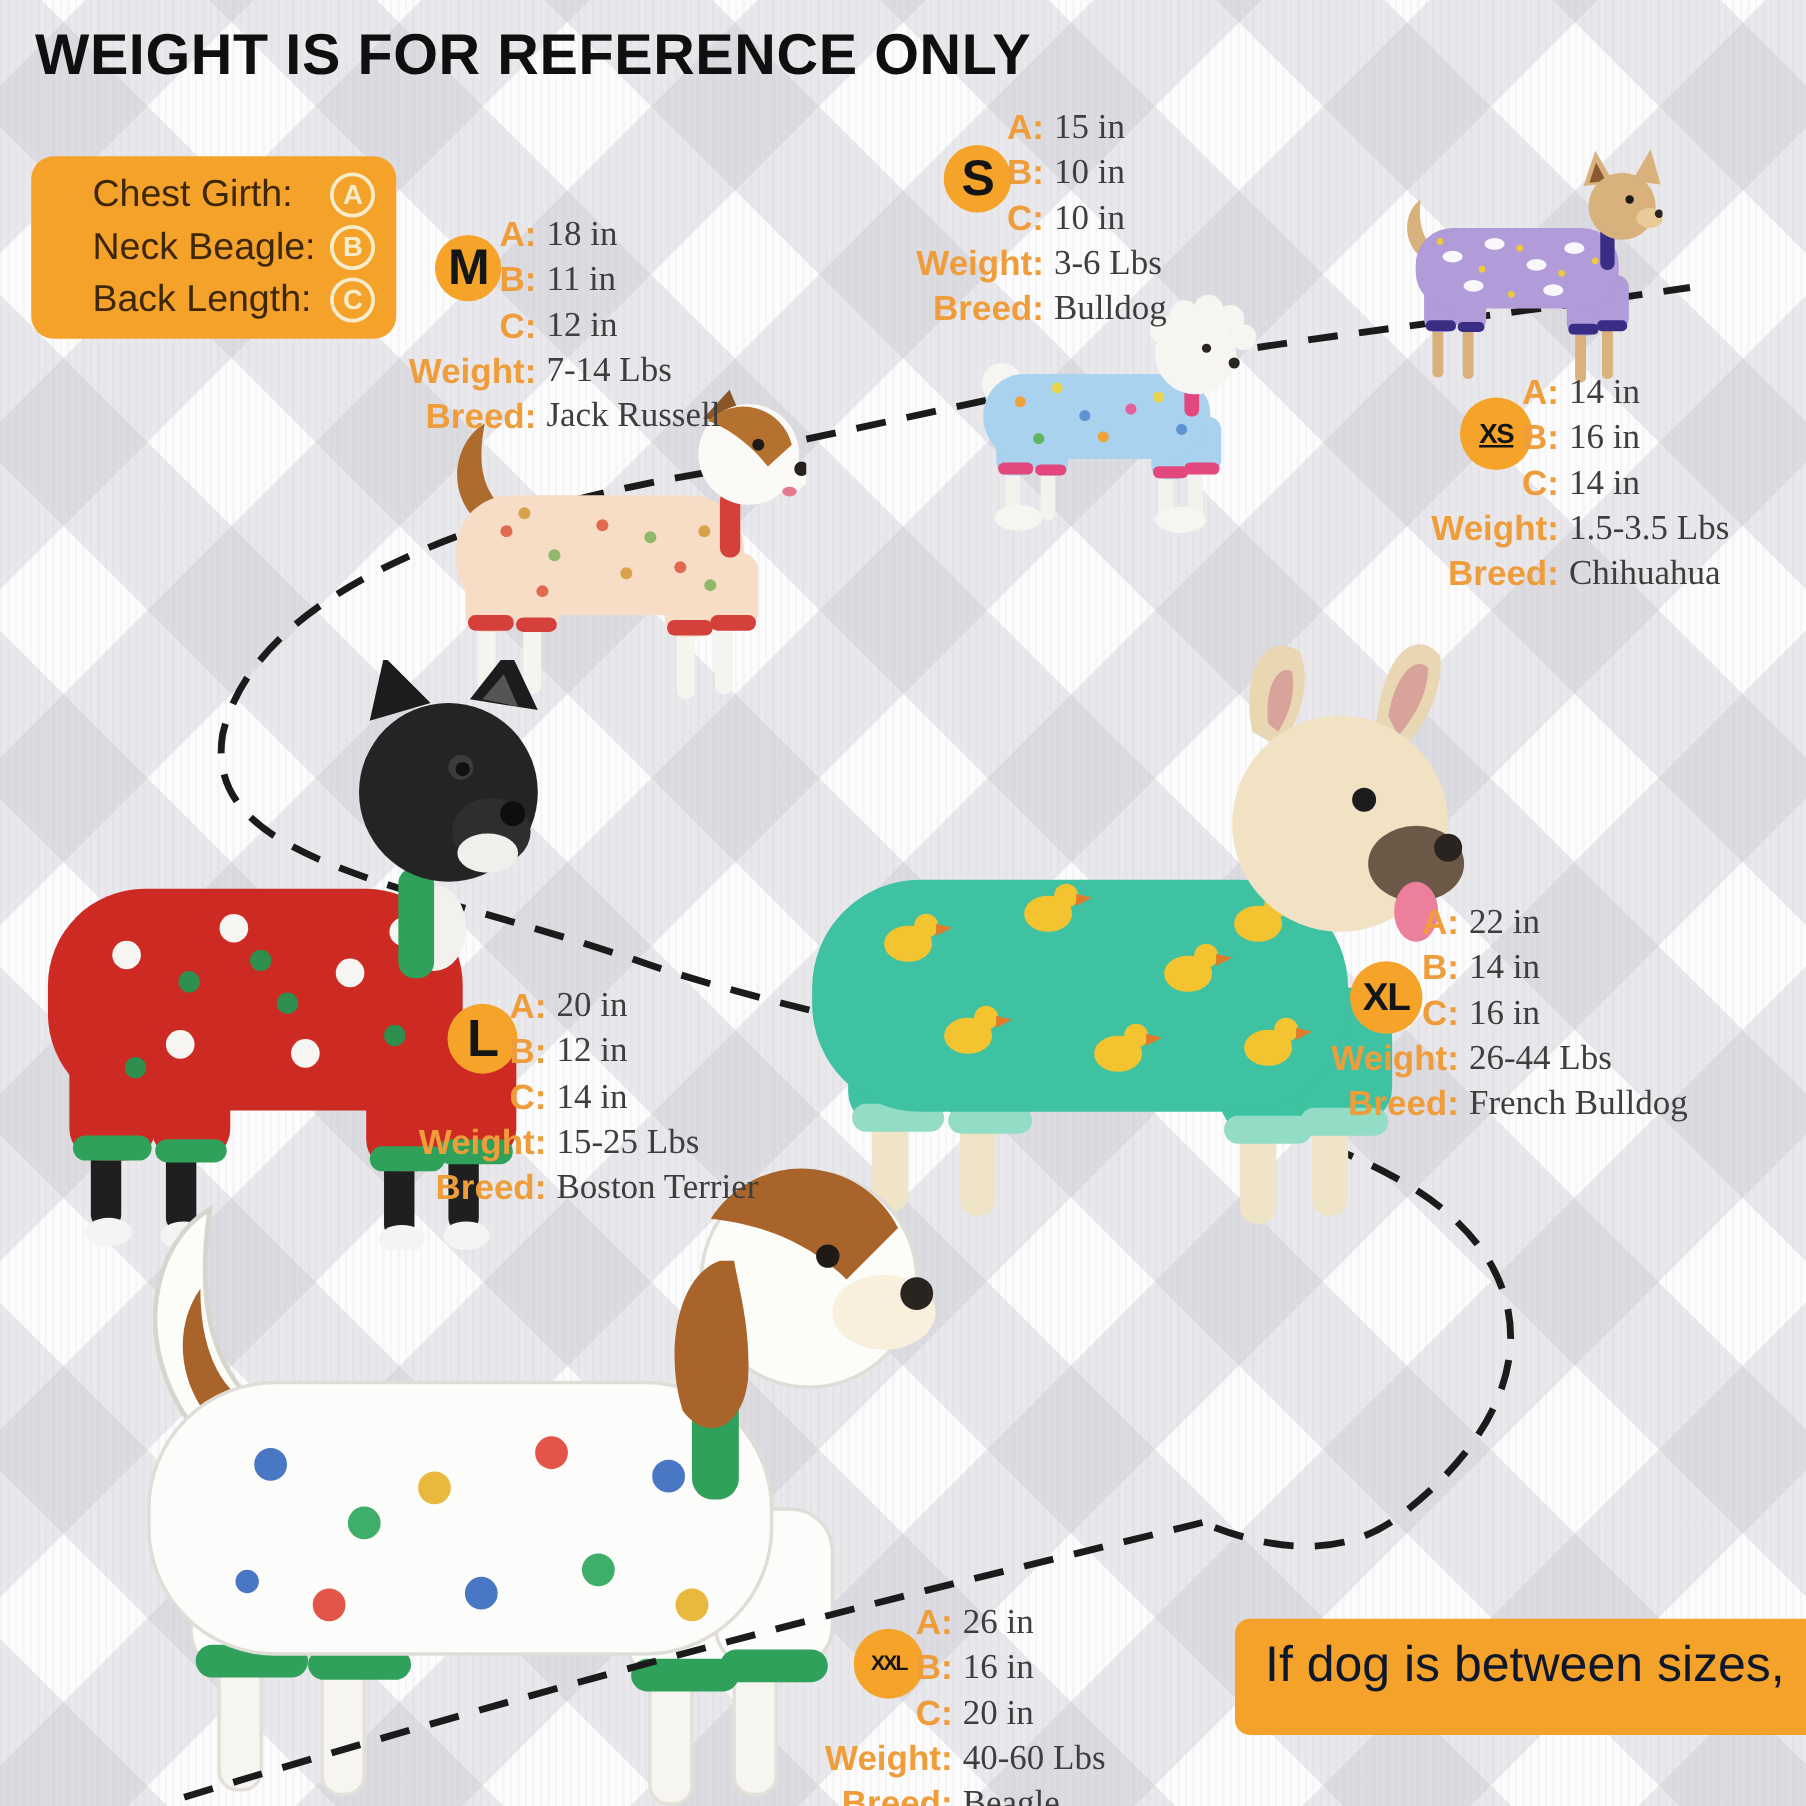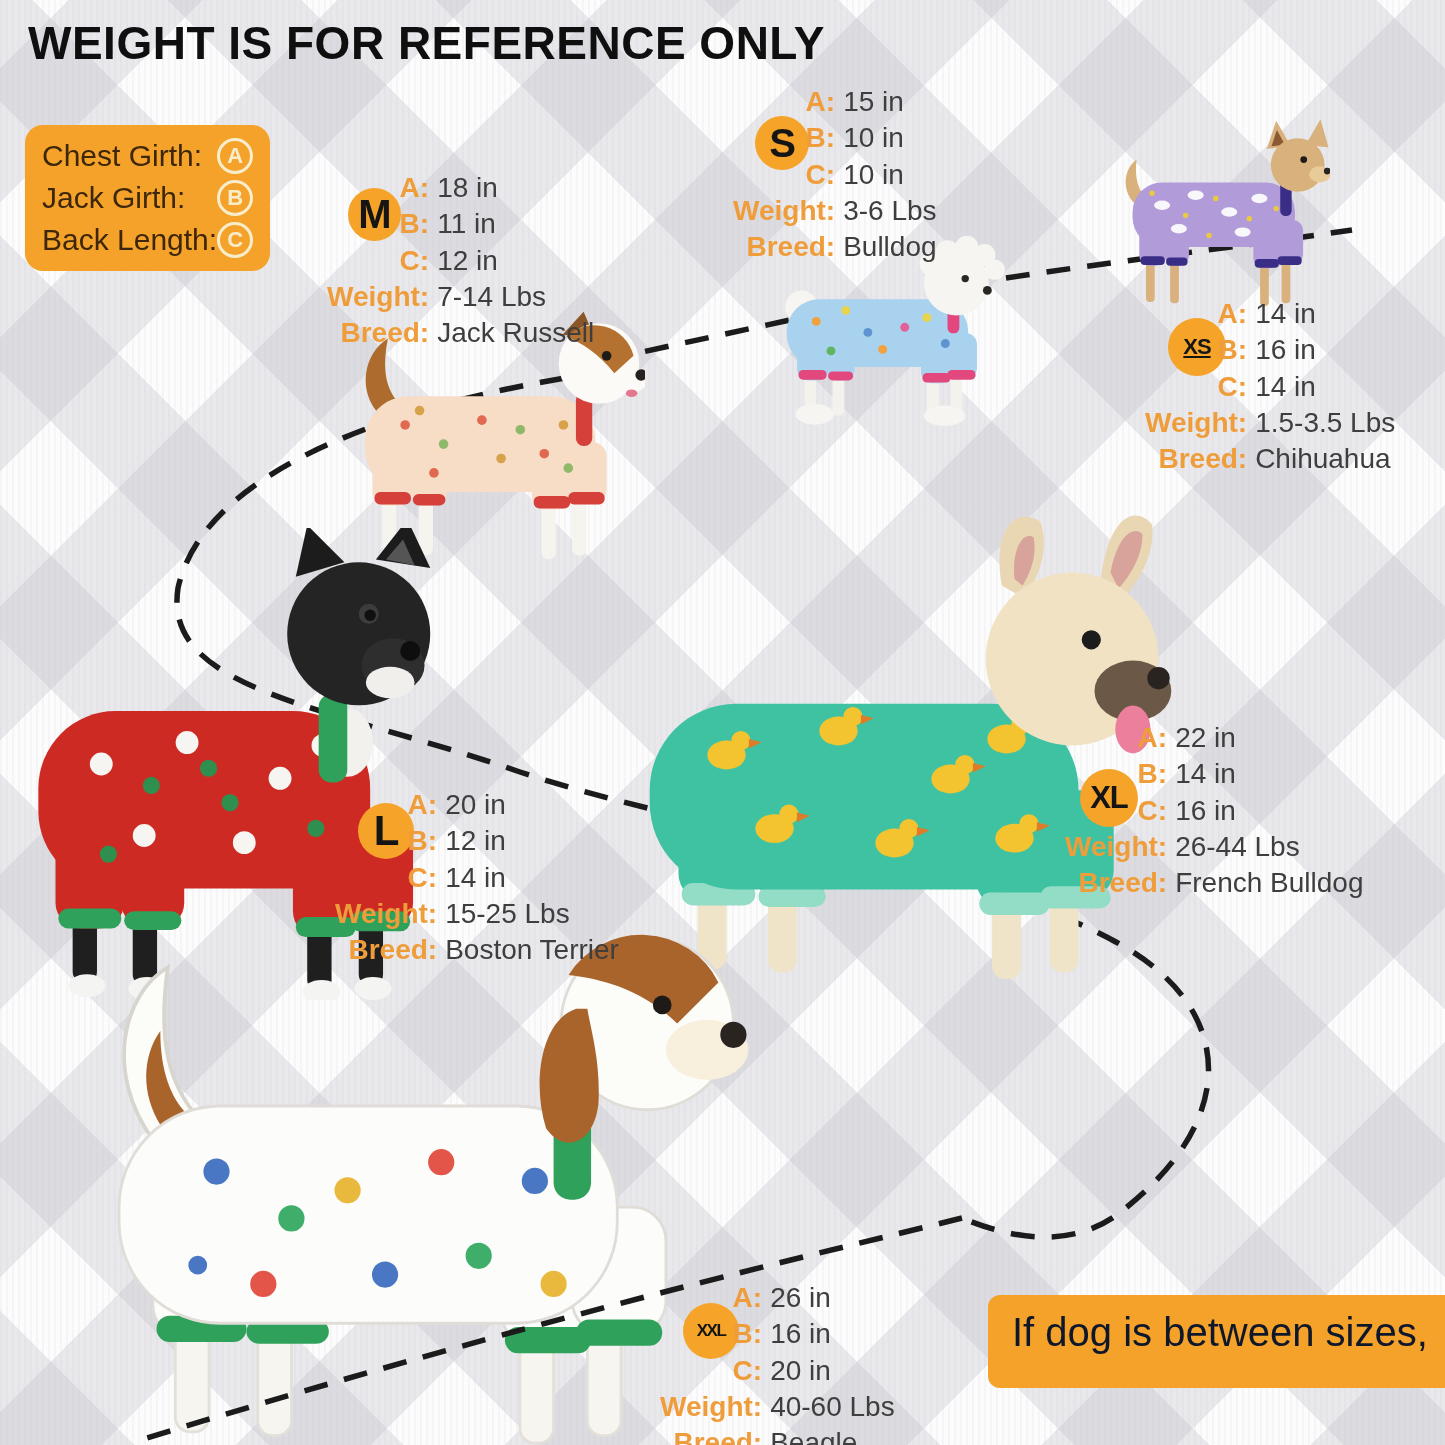--- a/index.html
+++ b/index.html
@@ -7,27 +7,27 @@
     position:relative;width:1445px;height:1445px;overflow:hidden;
     font-family:"Liberation Sans",sans-serif;
     background:
       repeating-linear-gradient(45deg, rgba(188,188,197,.30) 0 95px, rgba(255,255,255,0) 95px 190px),
       repeating-linear-gradient(-45deg, rgba(188,188,197,.30) 0 95px, rgba(255,255,255,0) 95px 190px),
       repeating-linear-gradient(90deg, rgba(165,165,175,.08) 0 2px, rgba(255,255,255,0) 2px 6px),
       #fcfcfd;
   }
   .title{position:absolute;left:28px;top:16px;font-size:46px;font-weight:700;color:#0f0f0f;line-height:1.18;letter-spacing:.5px;}
   .legend{position:absolute;left:25px;top:125px;background:#F5A22B;border-radius:18px;padding:13px 17px;display:flex;flex-direction:column;gap:6px;}
-  .legend-row{display:flex;align-items:center;font-size:30px;color:#3d2708;}
+  .legend-row{display:flex;align-items:center;gap:12px;font-size:30px;color:#3d2708;margin-left:32px;}
   .legend-key{margin-left:auto;width:36px;height:36px;border:3px solid #F8EDCB;border-radius:50%;color:#F8EDCB;
     font-weight:700;font-size:22px;display:flex;align-items:center;justify-content:center;box-sizing:border-box;}
   .specs{position:absolute;display:grid;grid-template-columns:max-content max-content;column-gap:8px;row-gap:5px;
     font-size:28px;line-height:1.12;white-space:nowrap;}
   .specs .k{justify-self:end;color:#EF9D3A;font-weight:700;}
-  .specs .v{color:#3E3E3E;}
+  .specs .v{color:#3E3E3E;font-family:Liberation Serif, serif;}
   .badge{position:absolute;background:#F5A329;color:#151515;border-radius:50%;display:flex;align-items:center;
     justify-content:center;font-weight:700;letter-spacing:-1px;}
   #badge-s{left:755px;top:116px;width:54px;height:54px;font-size:40px;}
   #badge-m{left:348px;top:188px;width:53px;height:53px;font-size:40px;}
   #badge-xs{left:1168px;top:318px;width:58px;height:58px;font-size:22px;text-decoration:underline;}
   #badge-l{left:358px;top:803px;width:56px;height:56px;font-size:42px;}
   #badge-xl{left:1080px;top:769px;width:58px;height:58px;font-size:31px;text-align:right;}
   #badge-xxl{left:683px;top:1303px;width:56px;height:56px;font-size:17px;letter-spacing:-1.5px;}
   #specs-s{left:733px;top:86px;}
   #specs-m{left:327px;top:172px;}
@@ -322,21 +322,21 @@
   <div class="title">
     <div>WEIGHT IS FOR REFERENCE ONLY</div>
   </div>
 
   <div class="legend">
     <div class="legend-row">
       <span>Chest Girth:</span>
       <span class="legend-key">A</span>
     </div>
     <div class="legend-row">
-      <span>Jack Girth:</span>
+      <span>Neck Beagle:</span>
       <span class="legend-key">B</span>
     </div>
     <div class="legend-row">
       <span>Back Length:</span>
       <span class="legend-key">C</span>
     </div>
   </div>
 
   <div class="badge" id="badge-s">S</div>
   <div class="badge" id="badge-m">M</div>

